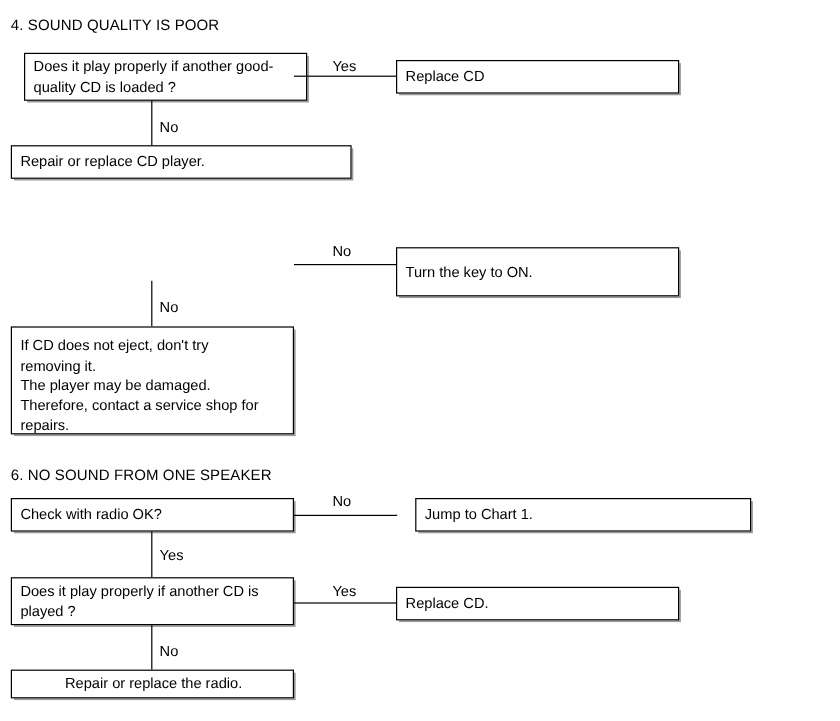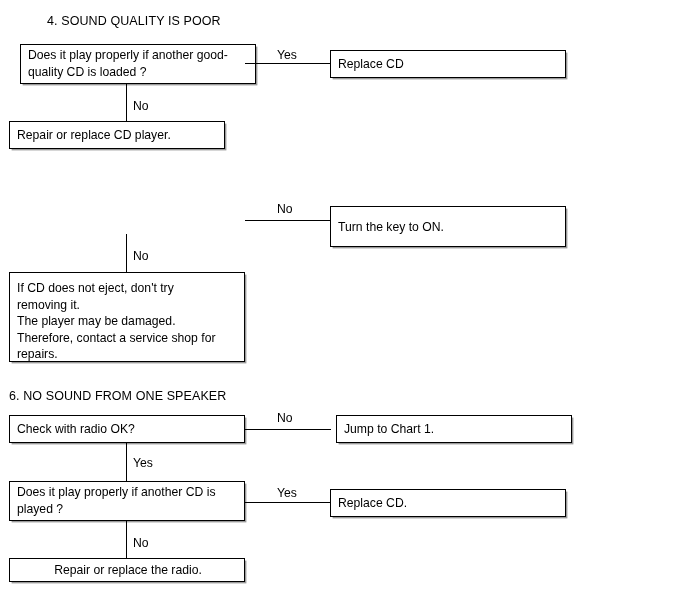--- a/index.html
+++ b/index.html
@@ -67,37 +67,37 @@
     line-height: 14px;
     white-space: nowrap;
     color: #000;
   }
 </style>
 </head>
 <body>
 
 <div id="canvas">
 
-  <div class="heading" style="left:9px; top:14px;margin-left:38px;">4.  SOUND QUALITY IS POOR</div>
+  <div class="heading" style="left:9px; top:14px;">4.  SOUND QUALITY IS POOR</div>
 
   <div class="box vcenter" style="left:9px; top:44px; width:236px; height:40px;margin-left:11px;">
     <div class="box-text">Does it play properly if another good-quality CD is loaded ?</div>
   </div>
 
   <div class="edge-h" style="left:245px; top:63px; width:86px;"></div>
   <div class="edge-label" style="left:277px; top:48px;">Yes</div>
 
   <div class="box vcenter" style="left:330px; top:50px; width:236px; height:28px;">
     <div class="box-text">Replace CD</div>
   </div>
 
   <div class="edge-v" style="left:126px; top:84px; height:38px;"></div>
   <div class="edge-label" style="left:133px; top:99px;">No</div>
 
-  <div class="box vcenter" style="left:9px; top:121px; width:216px; height:28px;padding-left:16px;">
+  <div class="box vcenter" style="left:9px; top:121px; width:284px; height:28px;padding-left:16px;">
     <div class="box-text">Repair or replace CD player.</div>
   </div>
 
 
 
   <div class="edge-h" style="left:245px; top:220px; width:86px;"></div>
   <div class="edge-label" style="left:277px; top:202px;">No</div>
 
   <div class="box vcenter" style="left:330px; top:206px; width:236px; height:41px;">
     <div class="box-text">Turn the key to ON.</div>
@@ -116,21 +116,21 @@
 
   <div class="heading" style="left:9px; top:389px;">6.  NO SOUND FROM ONE SPEAKER</div>
 
   <div class="box vcenter" style="left:9px; top:415px; width:236px; height:28px;">
     <div class="box-text">Check with radio OK?</div>
   </div>
 
   <div class="edge-h" style="left:245px; top:429px; width:86px;"></div>
   <div class="edge-label" style="left:277px; top:411px;">No</div>
 
-  <div class="box vcenter" style="left:336px; top:415px; width:236px; height:28px;">
+  <div class="box vcenter" style="left:346px; top:415px; width:280px; height:28px;">
     <div class="box-text">Jump to Chart 1.</div>
   </div>
 
   <div class="edge-v" style="left:126px; top:443px; height:38px;"></div>
   <div class="edge-label" style="left:133px; top:456px;">Yes</div>
 
   <div class="box vcenter" style="left:9px; top:481px; width:236px; height:40px;">
     <div class="box-text">Does it play properly if another CD is played ?</div>
   </div>
 

